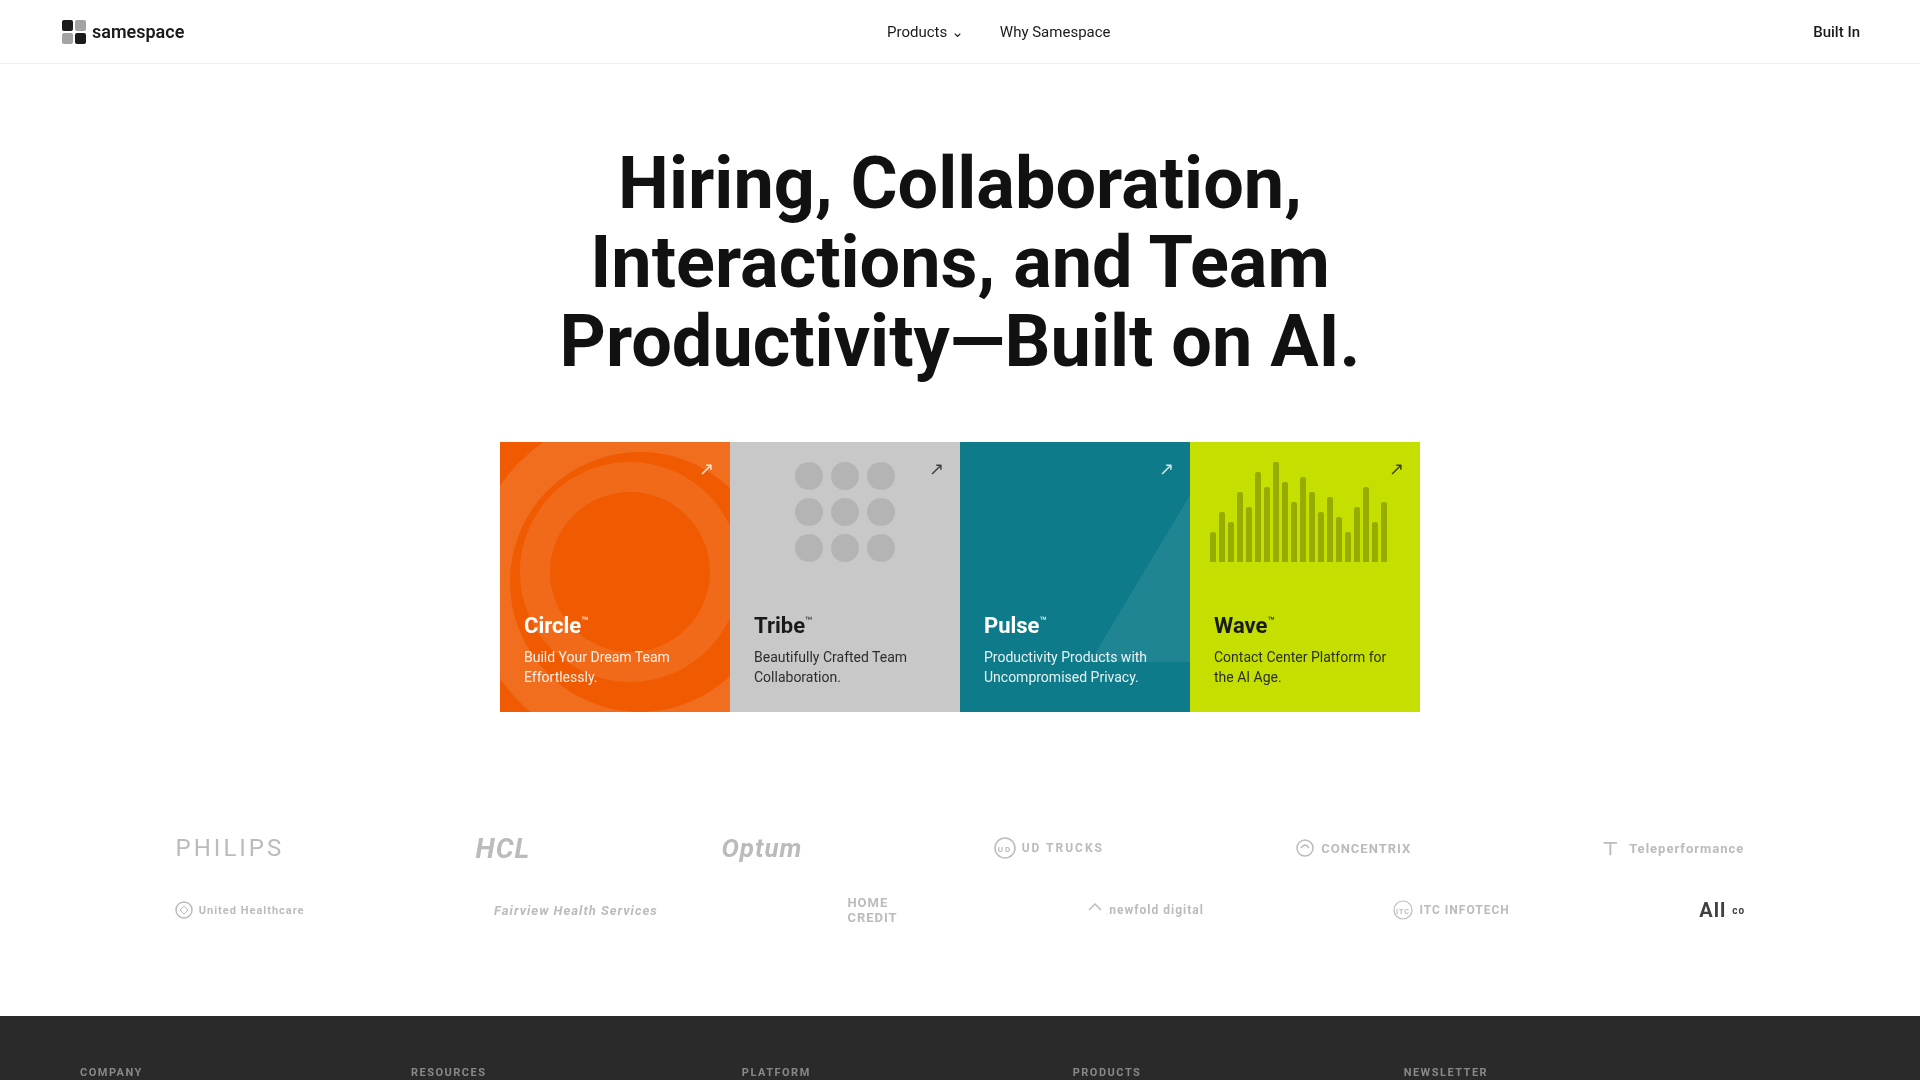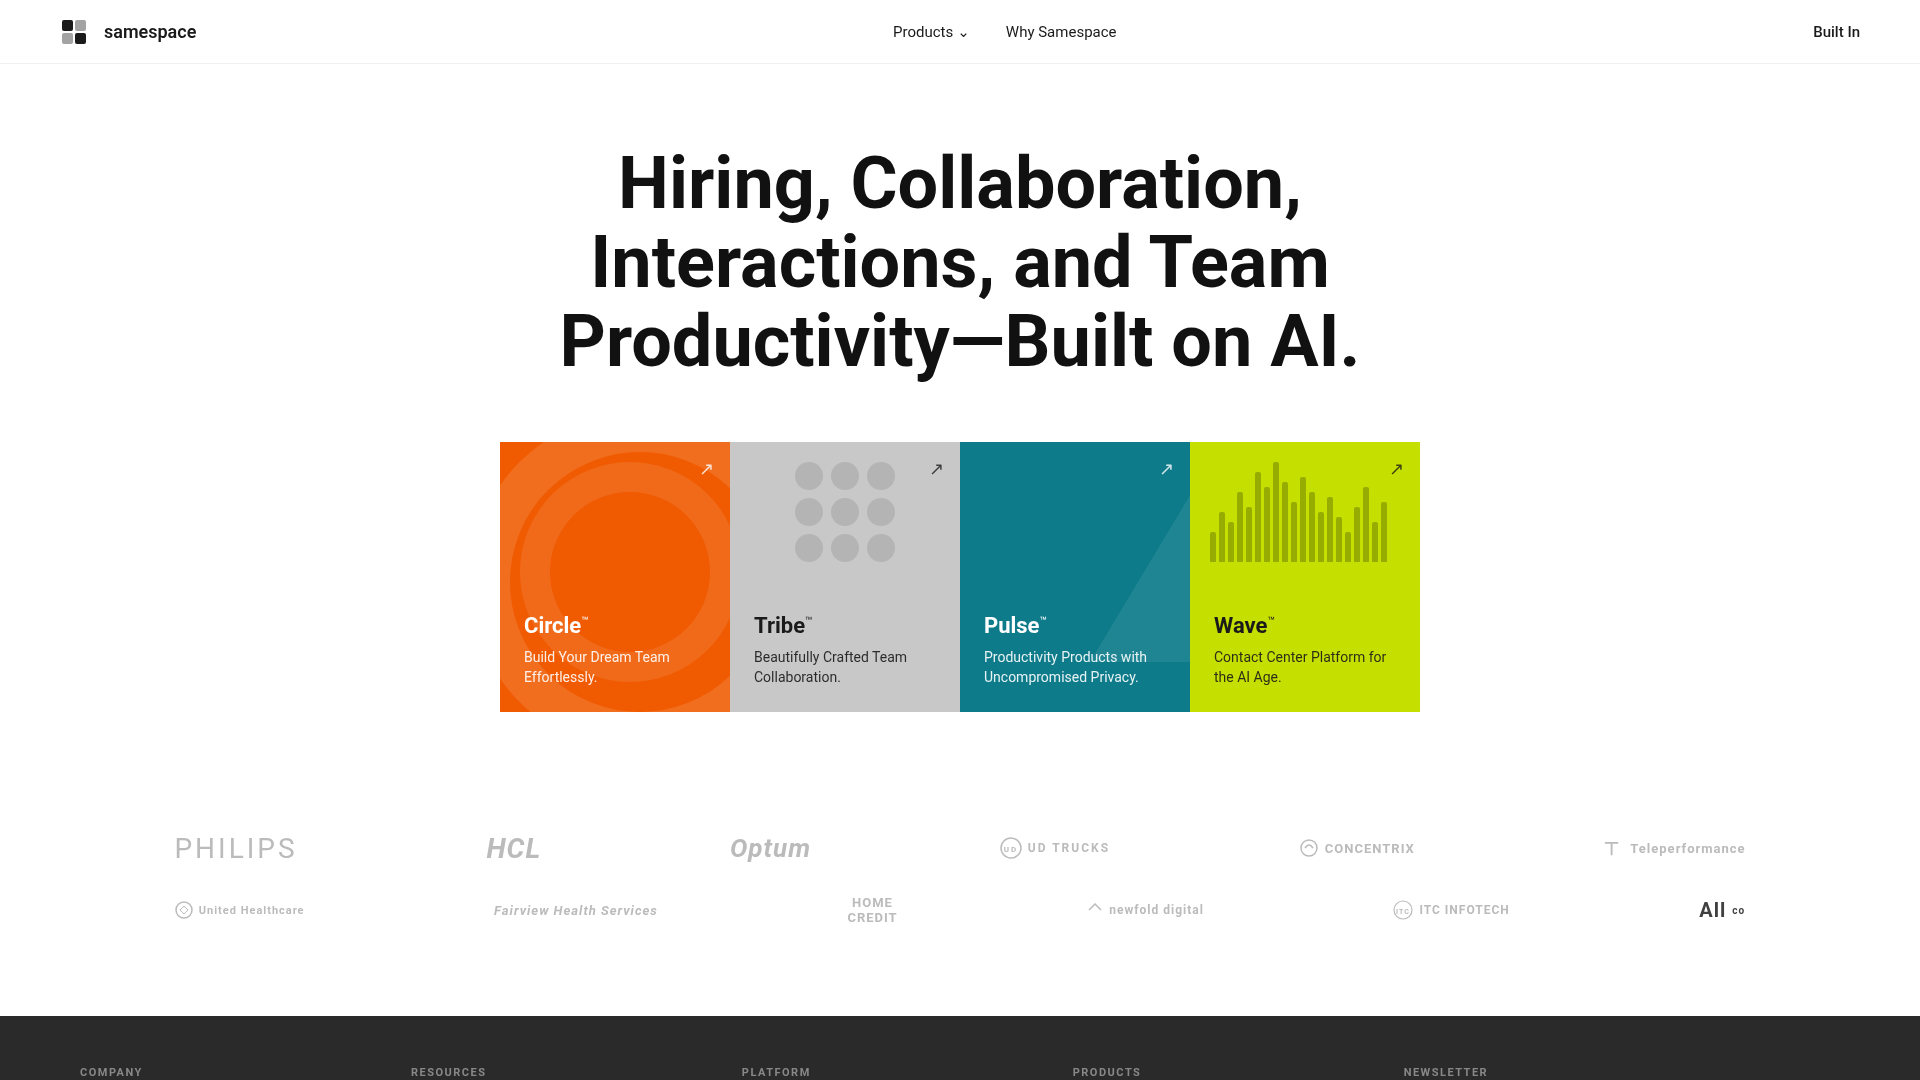--- a/index.html
+++ b/index.html
@@ -10,21 +10,21 @@
       display: flex;
       align-items: center;
       padding: 0 60px;
       height: 64px;
       background: #fff;
       border-bottom: 1px solid #f0f0f0;
     }
     .nav-logo {
       display: flex;
       align-items: center;
-      gap: 16px;
+      gap: 4px;
       font-weight: 600;
       font-size: 18px;
       color: #1a1a1a;
       text-decoration: none;
     }
     .nav-logo svg { width: 28px; height: 28px; }
     .nav-center {
       display: flex;
       align-items: center;
       gap: 36px;
@@ -180,29 +180,29 @@
     }
     .logo-item {
       color: #aaa;
       font-size: 13px;
       font-weight: 700;
       letter-spacing: 1px;
       display: flex;
       align-items: center;
       gap: 6px;
     }
-    .logo-philips { font-size: 28px; letter-spacing: 3px; font-weight: 400; color: #bbb; }
+    .logo-philips { font-size: 24px; letter-spacing: 3px; font-weight: 400; color: #bbb; }
     .logo-hcl { font-size: 28px; font-style: italic; font-weight: 700; color: #bbb; }
     .logo-optum { font-size: 26px; font-weight: 700; color: #bbb; font-style: italic; }
     .logo-udtrucks { font-size: 12px; letter-spacing: 2px; color: #bbb; display:flex; align-items:center; gap:6px; }
     .logo-concentrix { font-size: 13px; letter-spacing: 1px; color: #bbb; }
     .logo-teleperf { font-size: 13px; color: #bbb; }
     .logo-united { font-size: 11px; color: #bbb; }
     .logo-fairview { font-size: 13px; font-style: italic; color: #bbb; }
-    .logo-homecredit { font-size: 13px; letter-spacing: 1px; color: #bbb; text-align: center; line-height:1.2; }
+    .logo-homecredit { font-size: 13px; letter-spacing: 1px; color: #bbb; text-align: left; line-height:1.2; }
     .logo-newfold { font-size: 12px; color: #bbb; }
     .logo-itc { font-size: 12px; color: #bbb; }
     .logo-all { font-size: 20px; color: #404040; }
 
     
     .footer {
       background: #2a2a2a;
       color: #ccc;
       padding: 50px 80px 40px;
       display: grid;

